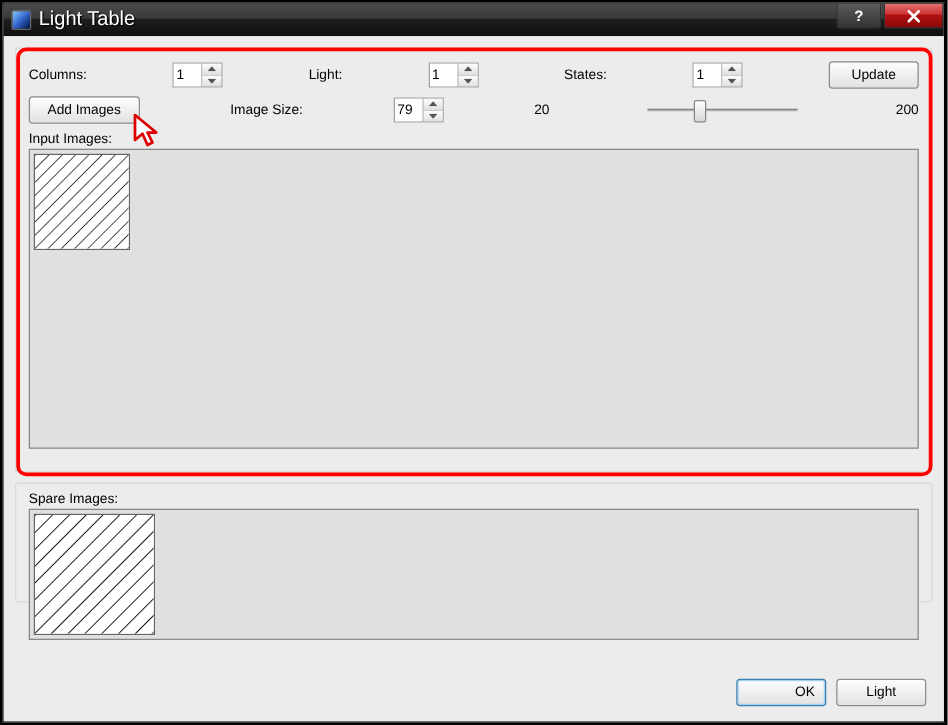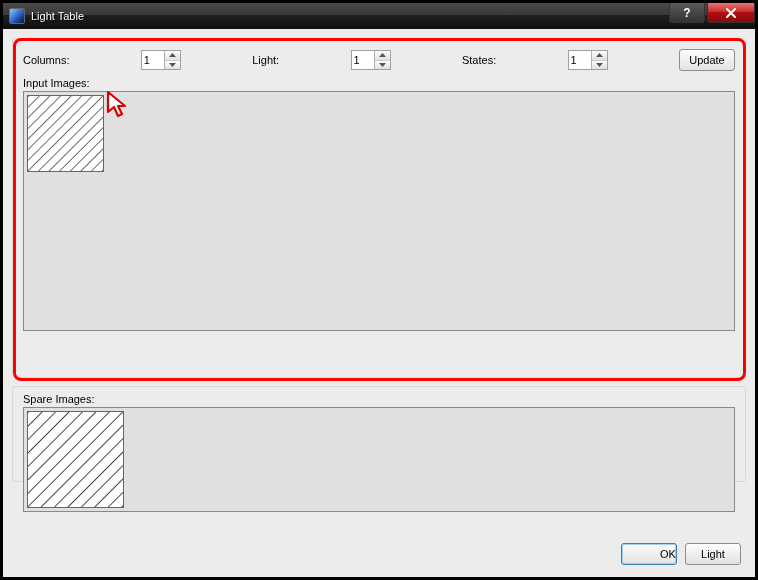--- a/index.html
+++ b/index.html
@@ -34,21 +34,21 @@
   }
   .titlebar .app-icon {
     width: 16px; height: 16px;
     margin-right: 6px;
     background: linear-gradient(135deg, #8cf 0%, #36c 50%, #014 100%);
     border-radius: 2px;
     border: 1px solid #666;
   }
   .titlebar .title {
     flex: 1;
-    font-size: 11px;
+    font-size: 16px;
     text-shadow: 1px 1px 1px #000;
   }
   .title-controls { display: flex; align-items: stretch; height: 20px; margin-top:-6px;}
   .title-btn {
     width: 36px;
     border: 1px solid #333;
     border-top: none;
     border-bottom-left-radius: 3px;
     border-bottom-right-radius: 3px;
     margin-left: 2px;
@@ -132,21 +132,21 @@
   
   .btn {
     height: 22px;
     padding: 0 14px;
     border: 1px solid #8c8c8c;
     border-radius: 3px;
     background: linear-gradient(to bottom, #fdfdfd, #e2e2e2);
     font: inherit;
     cursor: pointer;
   }
-  .btn.wide { width: 56px; padding: 0; }
+  .btn.wide { width: 72px; padding: 0; }
   .btn.default { border-color: #3c7fb1; box-shadow: 0 0 0 1px #a3d0ef inset; padding-left: 38px; }
   
   .slider {
     position: relative;
     width: 120px;
     height: 20px;
     margin: 0 6px;
   }
   .slider .track {
     position: absolute;
@@ -267,20 +267,45 @@
                 <svg viewBox="0 0 7 4">
                   <path d="M0 0 L3.5 4 L7 0 Z" fill="#555"></path>
                 </svg>
               </span>
           </span>
         </span>
 
         <button class="btn wide">Update</button>
       </div>
 
+      <div class="ctrl-row">
+        <button class="btn">Add Images</button>
+        <span class="lbl">Image Size:</span>
+        <span class="spin">
+          <input value="79" style="">
+          <span class="arrows">
+            <span class="arrow">
+                <svg viewBox="0 0 7 4">
+                  <path d="M0 4 L3.5 0 L7 4 Z" fill="#555"></path>
+                </svg>
+              </span>
+            <span class="arrow">
+                <svg viewBox="0 0 7 4">
+                  <path d="M0 0 L3.5 4 L7 0 Z" fill="#555"></path>
+                </svg>
+              </span>
+          </span>
+        </span>
+        <span class="lbl">20</span>
+        <div class="slider">
+          <div class="track"></div>
+          <div class="thumb"></div>
+        </div>
+        <span class="lbl">200</span>
+      </div>
 
       <div class="panel-label">Input Images:</div>
       <div class="image-well">
         <div class="thumb-img">
           <svg viewBox="0 0 80 80">
             <defs>
                 <pattern id="ht1" width="8" height="8" patternUnits="userSpaceOnUse" patternTransform="rotate(45)">
                   <line x1="0" y1="0" x2="0" y2="8" stroke="#000" stroke-width="1.2"></line>
                 </pattern>
               </defs>

